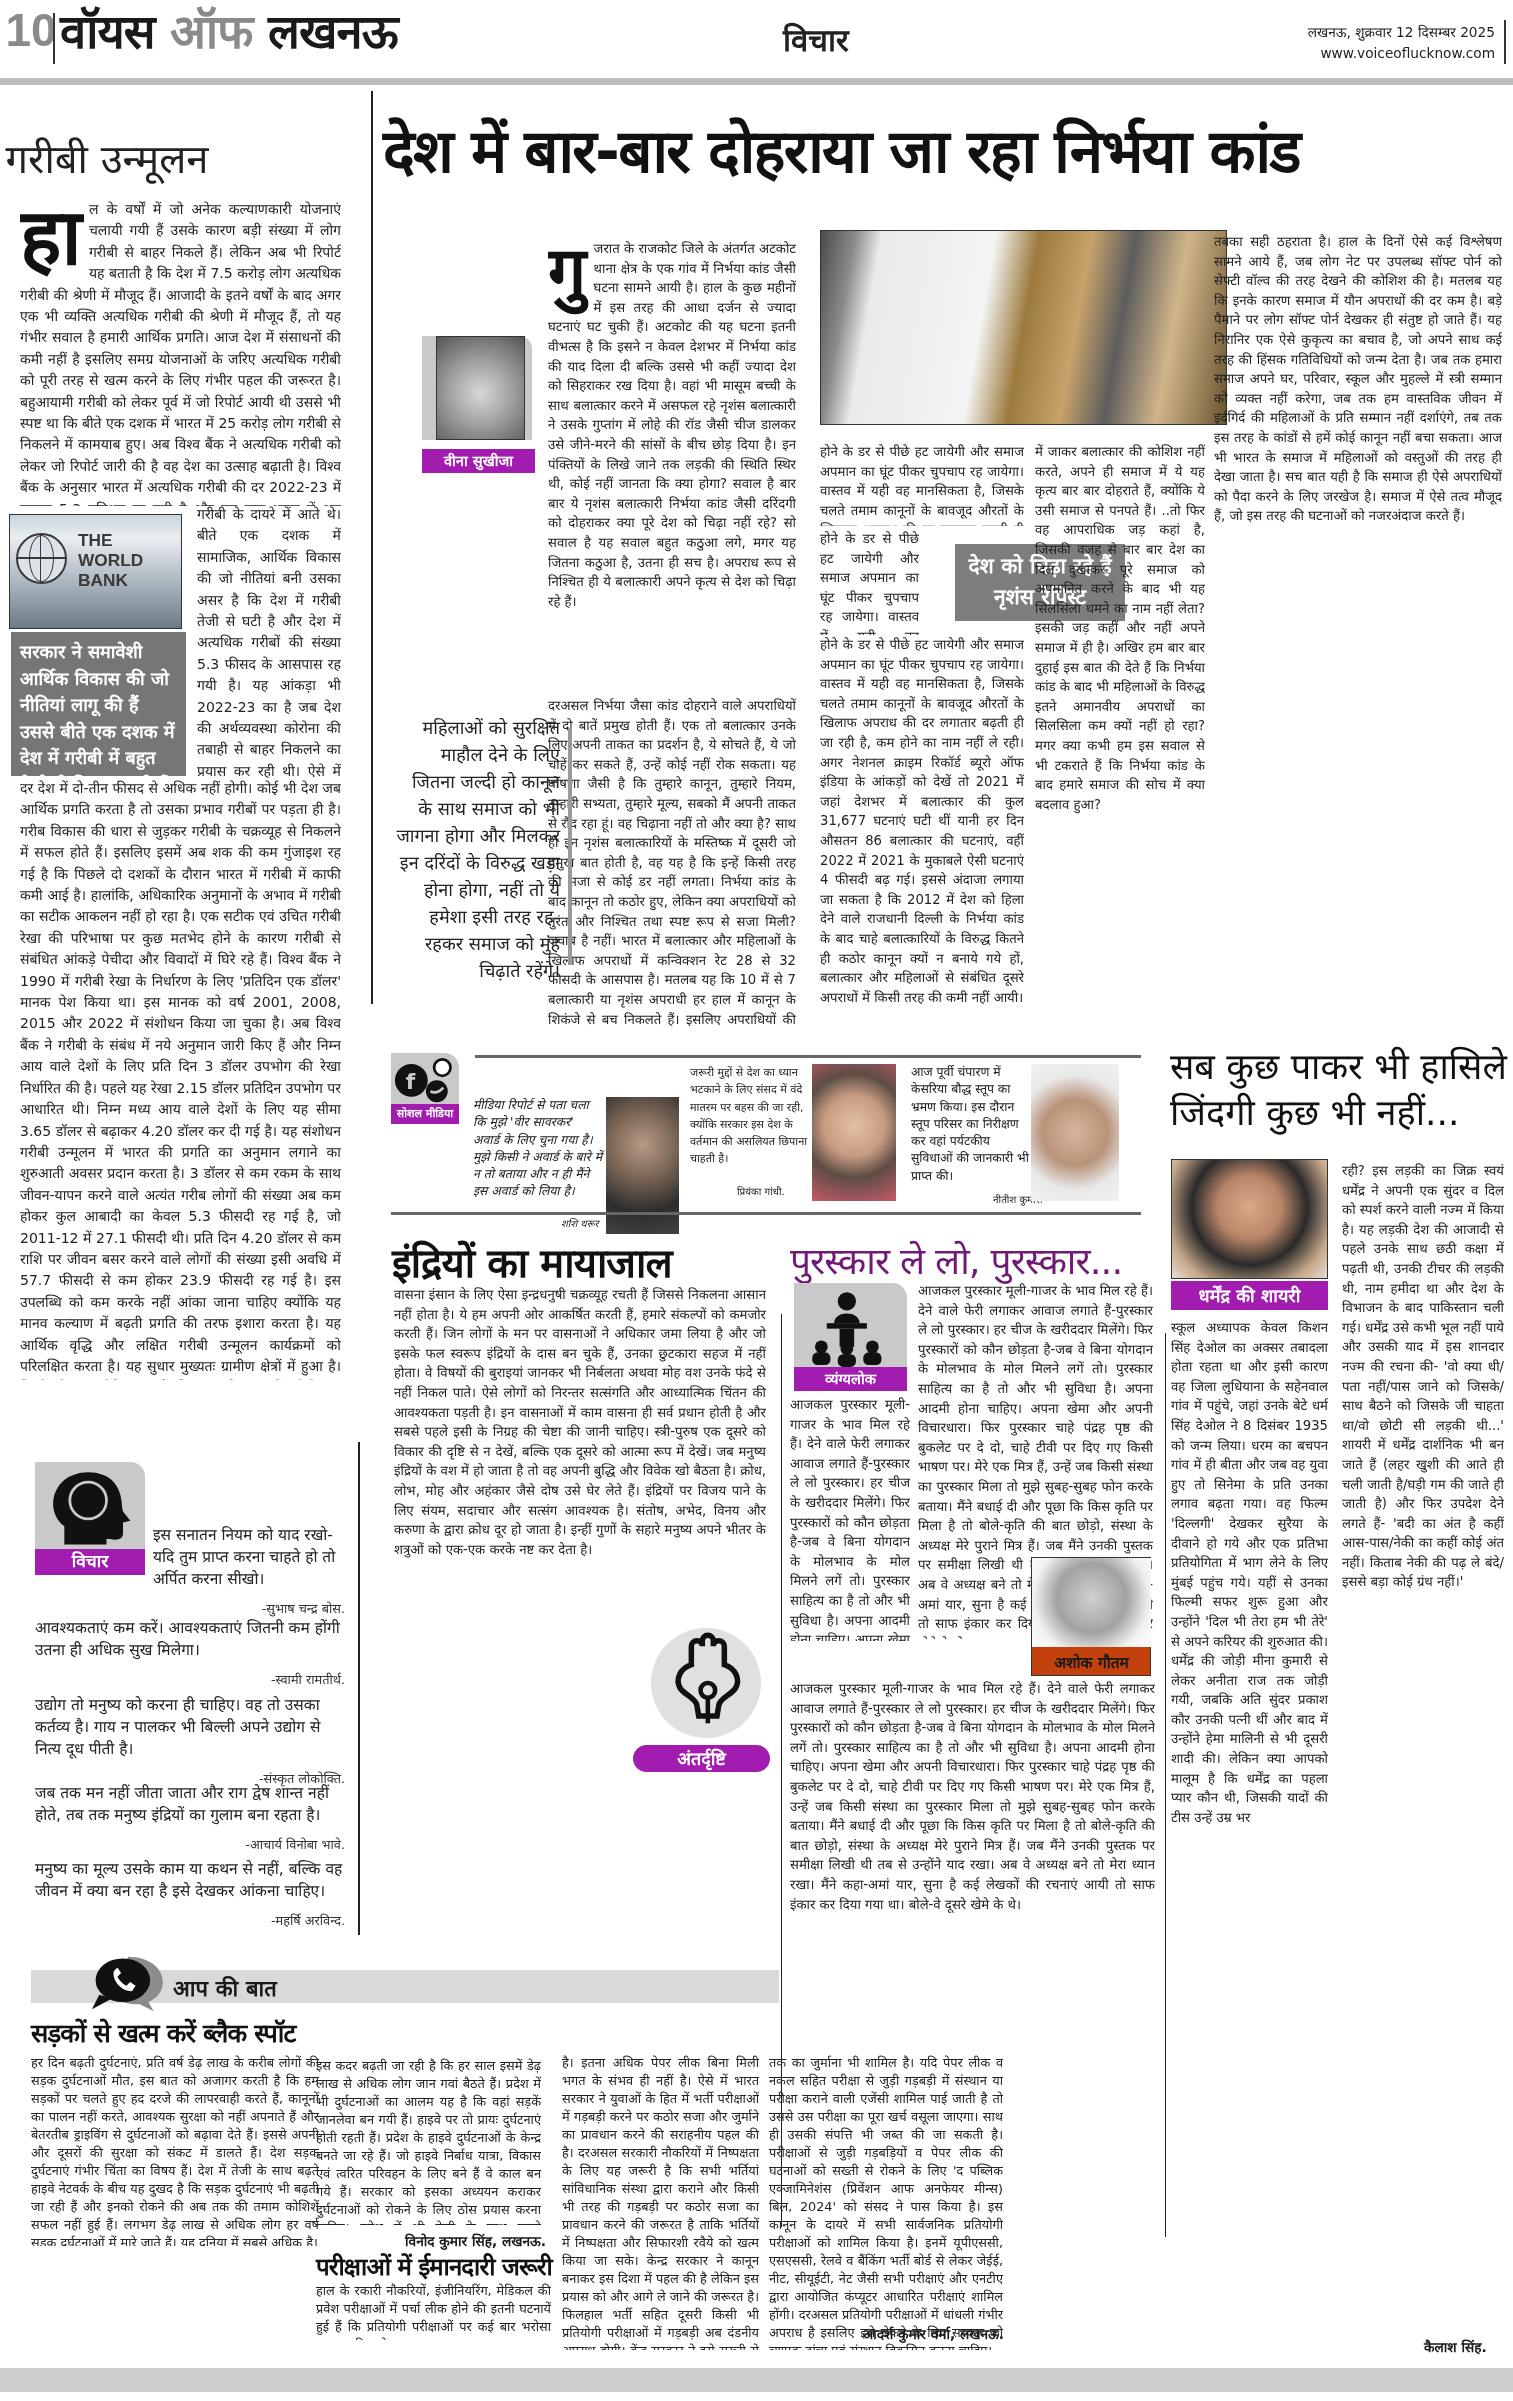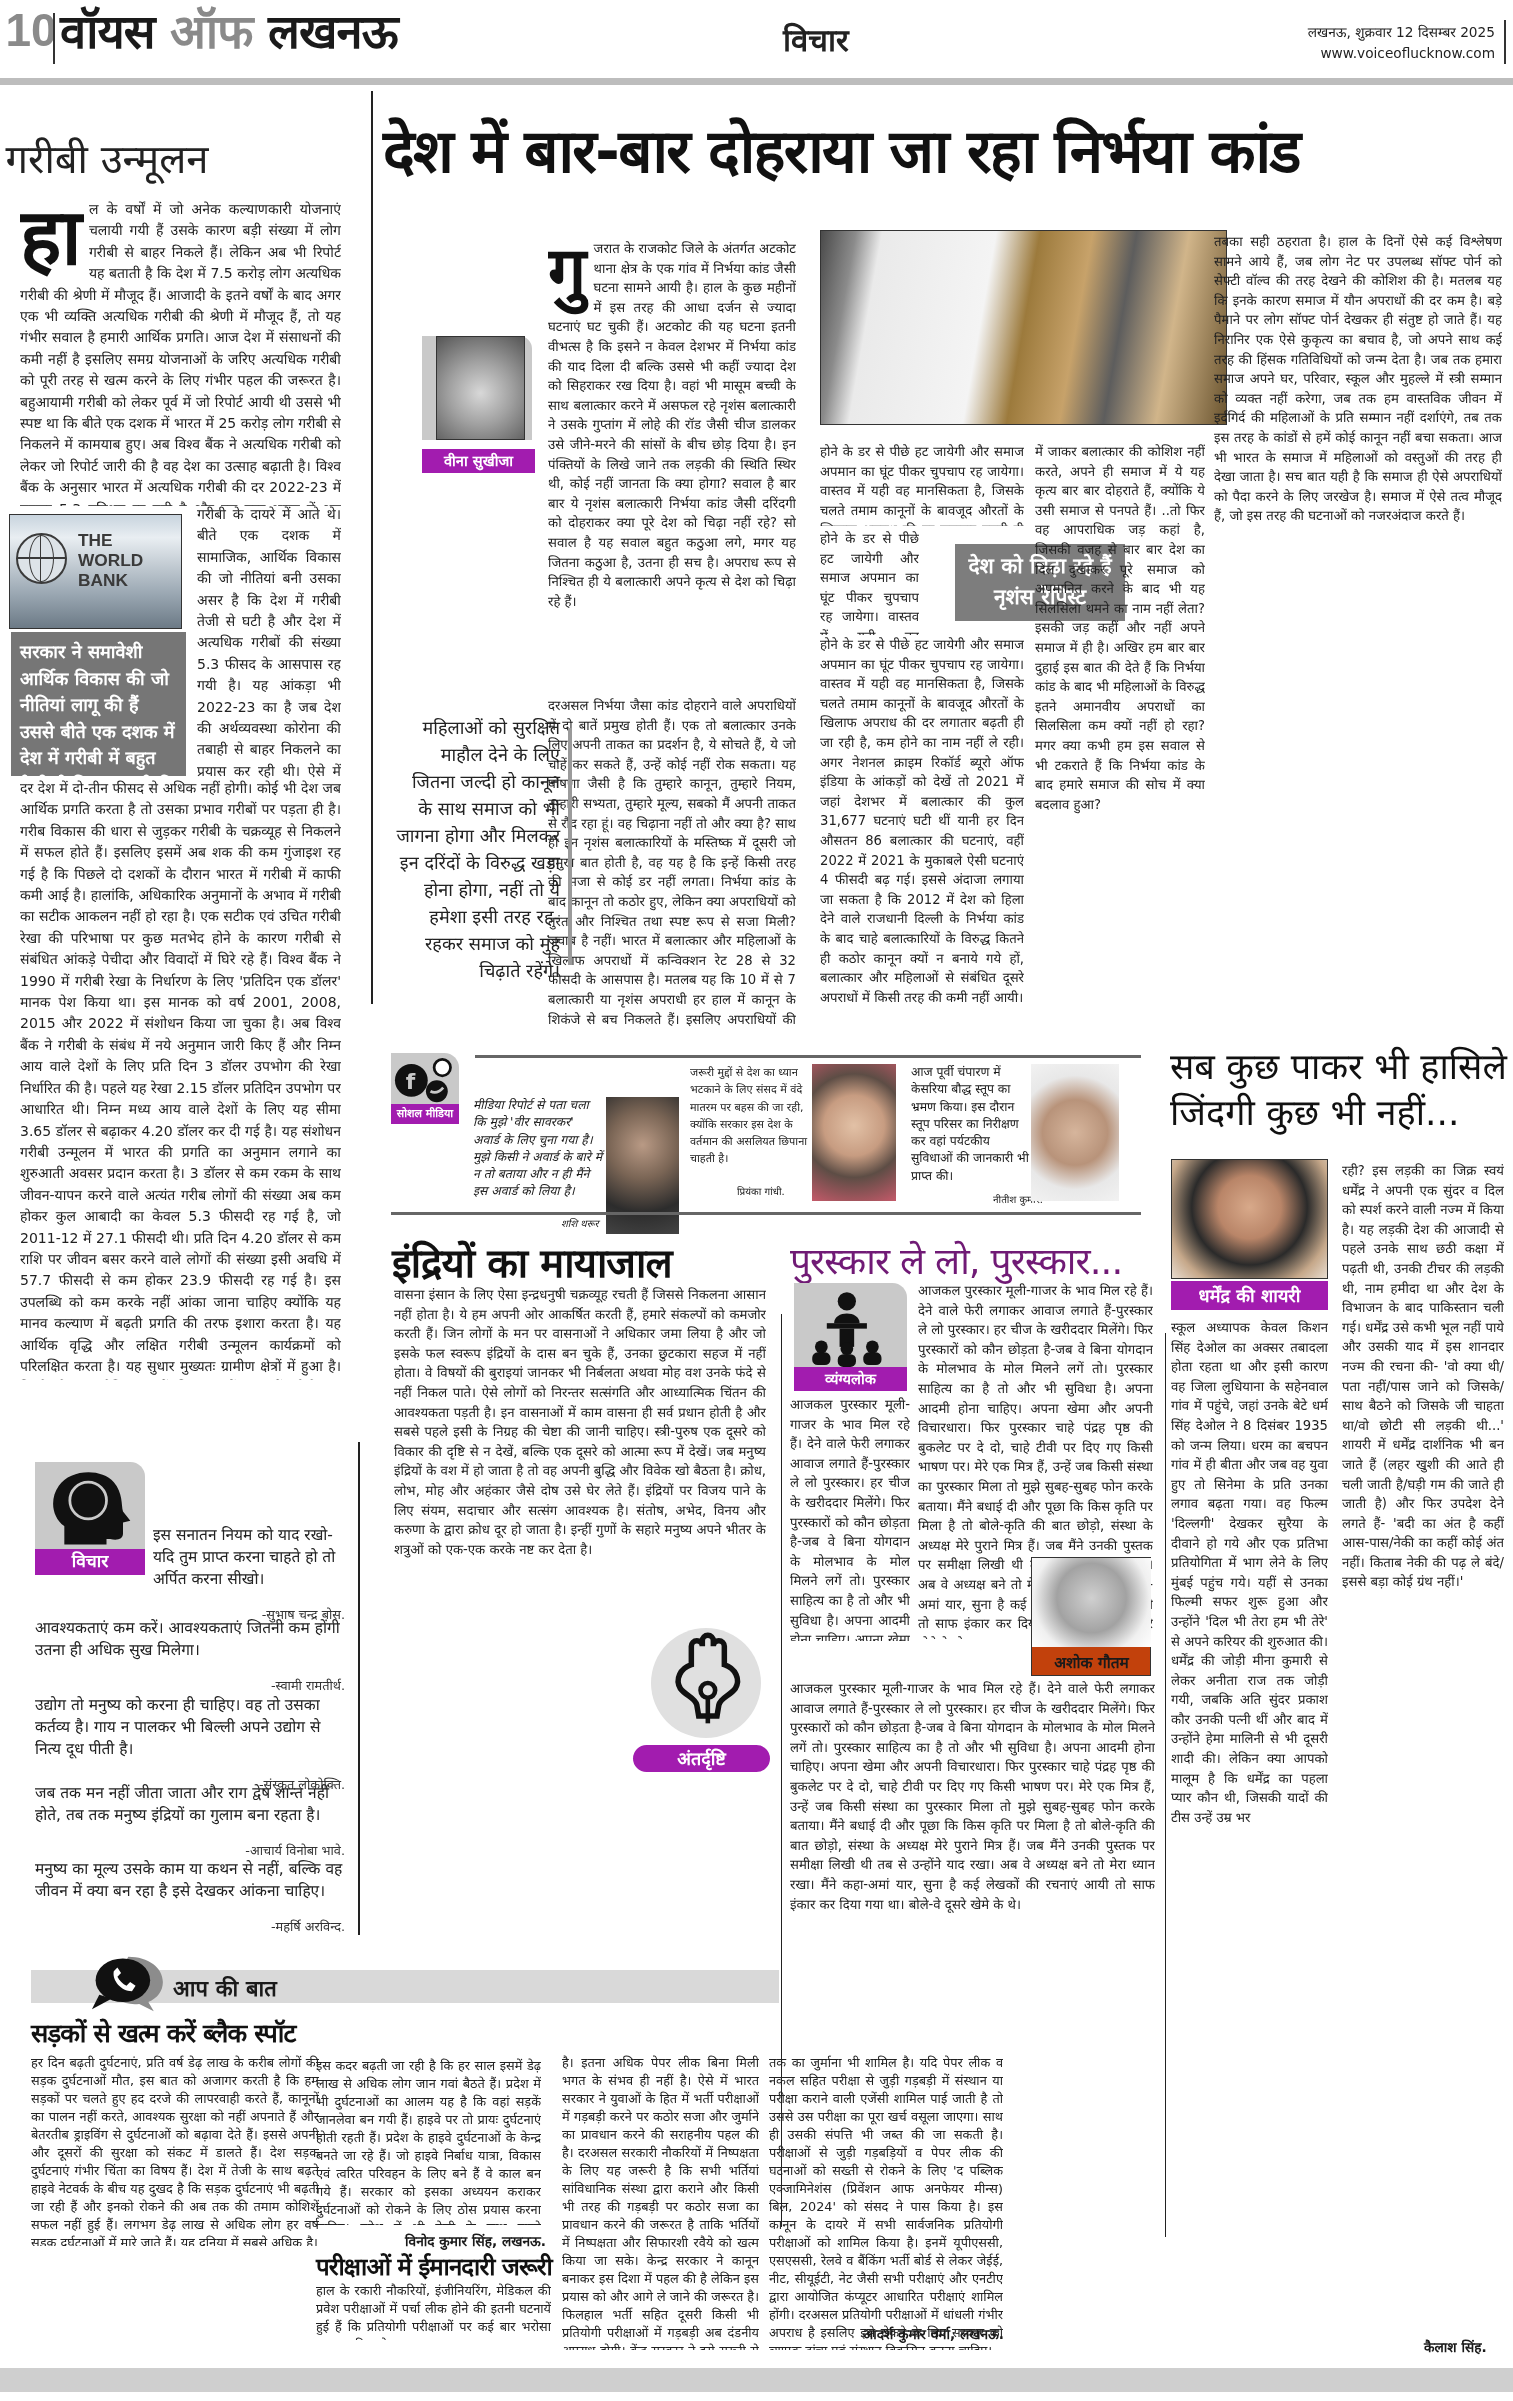--- a/index.html
+++ b/index.html
@@ -19,21 +19,21 @@
   .dropcap { float: left; font-size: 78px; line-height: 73px; font-weight: bold; margin: 1.8px 7.3px 0 0; color: #111; }
   .pullquote-box { background: #767676; color: #fff; font-weight: bold; padding: 11px 14.6px; font-size: 25px; line-height: 37px; }
   .photo { background: linear-gradient(135deg,#7a7a7a,#b8b8b8 40%,#5e5e5e); border: 0.9px solid #333; }
   .photo-color { background: linear-gradient(135deg,#6b5b3e,#c7b28a 35%,#5d6d7a 70%,#9b8a6a); border: 0.9px solid #333; }
   .caption-bar { background: #a21caf; color: #fff; text-align: center; font-weight: bold; }
   .grey-box { background: #c9c9c9; border-radius: 0 14.6px 0 0; }
   .big-quote { font-size: 25.6px; line-height: 37px; text-align: right; color: #222; }
   .rule-h { height: 2.7px; background: #666; }
   .sub-head { font-weight: bold; color: #111; letter-spacing: -0.9px; }
   .quote-item { font-size: 15.5px; line-height: 22px; color: #222; }
-  .quote-author { font-size: 12.8px; text-align: right; color: #333; margin-top: 15px; }
+  .quote-author { font-size: 12.8px; text-align: right; color: #333; margin-top: 9px; }
   .icon-circle { border-radius: 50%; background: #e0e0e0; }
   .footer-bar { left: 0; top: 2368px; width: 1513px; height: 24px; background: #cfcfcf; }
   svg { display: block; }
 </style>
 </head>
 <body>
 
 <div class="abs masthead-num">10</div>
 <div class="abs masthead-sep"></div>
 <div class="abs masthead-name">

